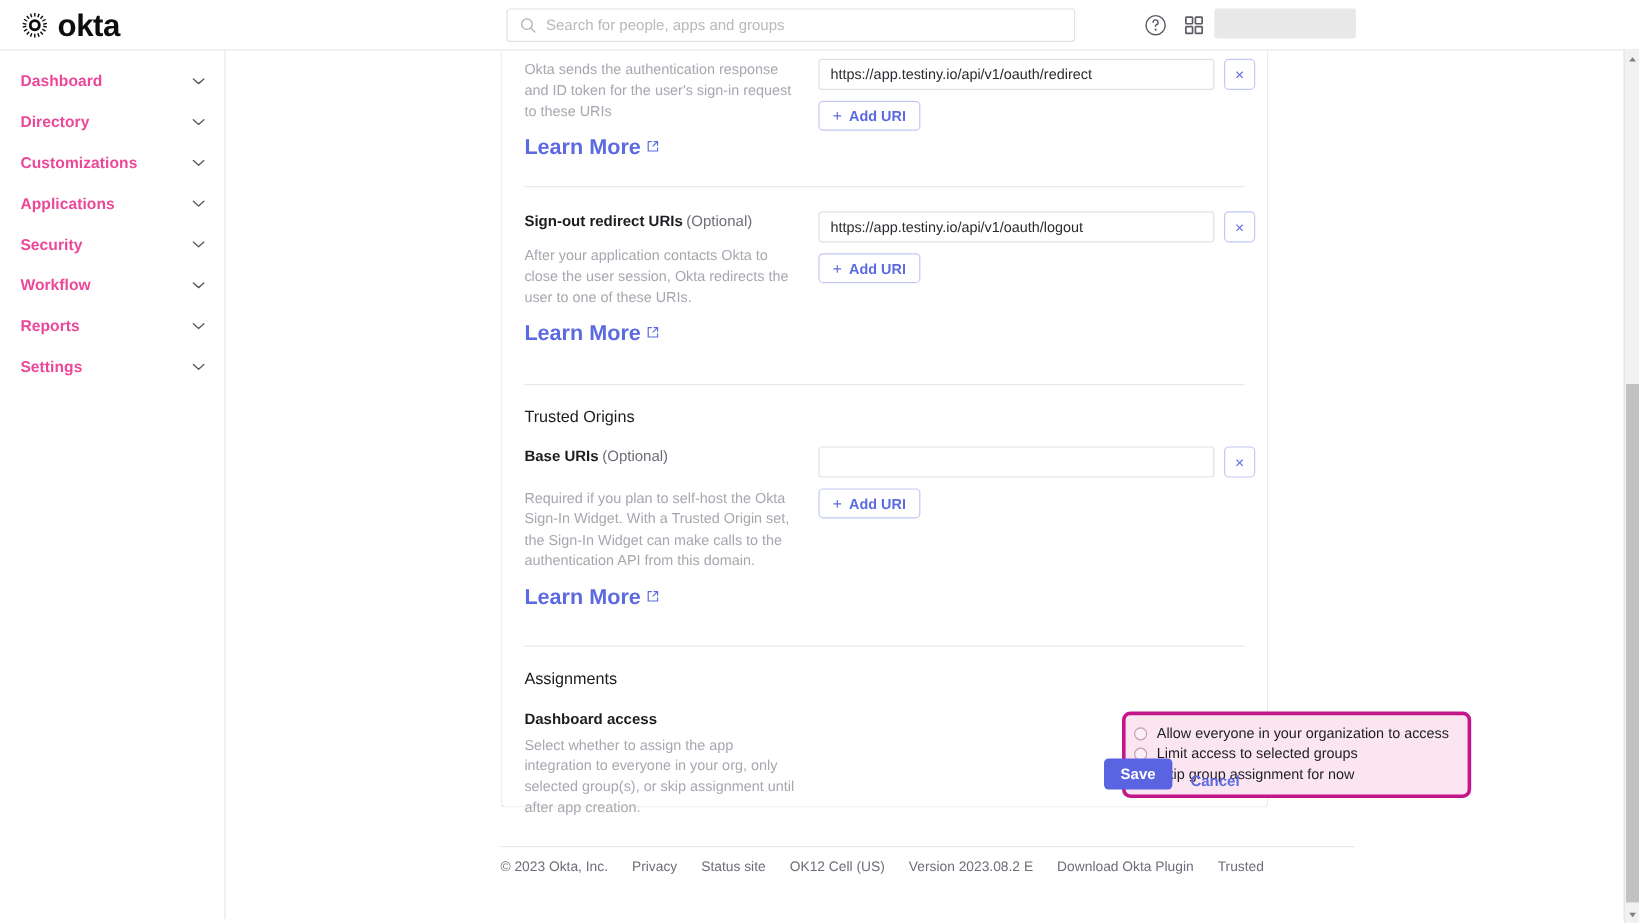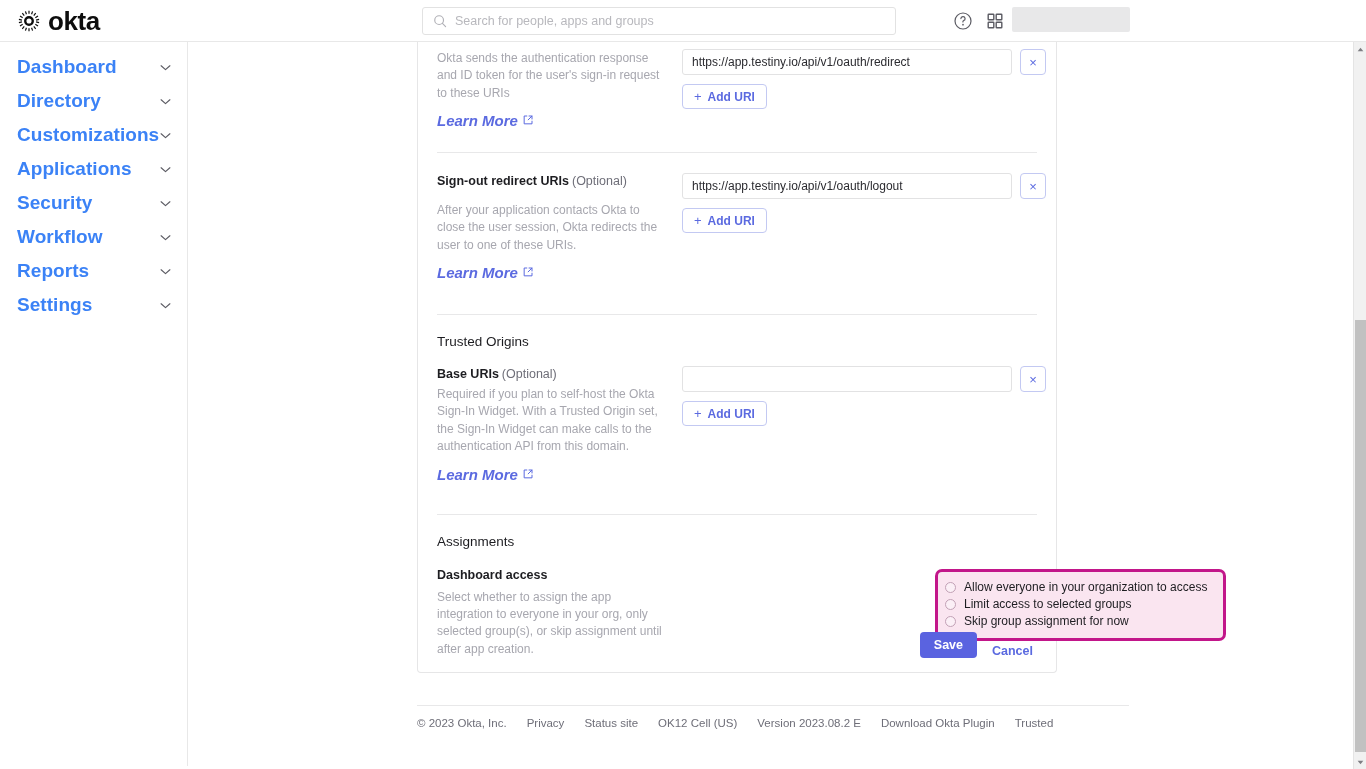--- a/index.html
+++ b/index.html
@@ -99,23 +99,23 @@
   .nav-item {
     height: 34px;
     display: flex;
     align-items: center;
     justify-content: space-between;
     padding: 0 16px 0 17px;
     cursor: pointer;
     user-select: none;
   }
   .nav-label {
-    font-size: 19px;
+    font-size: 13px;
     font-weight: 600;
-    color: #3b82f6;
+    color: #ec4899;
     letter-spacing: 0.05px;
   }
   .chev { width: 11px; height: 7px; flex: 0 0 auto; }
 
   
   #main {
     position: absolute;
     top: 42px; left: 188px;
     width: 1166px;
     height: 727px;
@@ -178,27 +178,26 @@
     font-size: 13.5px;
     font-weight: 400;
     color: #1d1d21;
     padding: 19px 0 0 9px;
   }
 
   .learn-more {
     display: inline-flex;
     align-items: center;
     gap: 5px;
-    font-size: 15px;
+    font-size: 18px;
     font-weight: 700;
     color: #5b6ae0;
     margin-top: 10px;
     cursor: pointer;
     text-decoration: none;
-    font-style: italic;
   }
   .learn-more svg { margin-bottom: 1px; }
 
   .uri-line {
     display: flex;
     align-items: center;
     gap: 8px;
   }
   .uri-input {
     width: 330px;
@@ -549,21 +548,21 @@
       <div class="divider" style="margin-top:32px;"></div>
     </div>
 
     <div class="section">
       <div class="section-title">Trusted Origins</div>
       <div class="row" style="padding-top:17px;">
         <div class="col-left">
           <div class="field-label">
             <span>Base URIs</span><span class="optional">(Optional)</span>
           </div>
-          <div class="field-help" style="margin-top:3px;">Required if you plan to self-host the Okta Sign-In Widget. With a Trusted Origin set, the Sign-In Widget can make calls to the authentication API from this domain.</div>
+          <div class="field-help" style="margin-top:18px;">Required if you plan to self-host the Okta Sign-In Widget. With a Trusted Origin set, the Sign-In Widget can make calls to the authentication API from this domain.</div>
           <a class="learn-more">
             <span>Learn More</span>
             <svg width="10" height="10" viewBox="0 0 12 12">
               <path d="M4.6 1.2H1.4v9.4h9.4V7.4" fill="none" stroke="#5b6ae0" stroke-width="1.2" stroke-linecap="round" stroke-linejoin="round"></path>
               <path d="M7.2 1.2h3.6v3.6M10.8 1.2L6.2 5.8" fill="none" stroke="#5b6ae0" stroke-width="1.2" stroke-linecap="round" stroke-linejoin="round"></path>
             </svg>
           </a>
         </div>
         <div class="col-right" style="padding-top:0;">
           <div class="uri-line">

